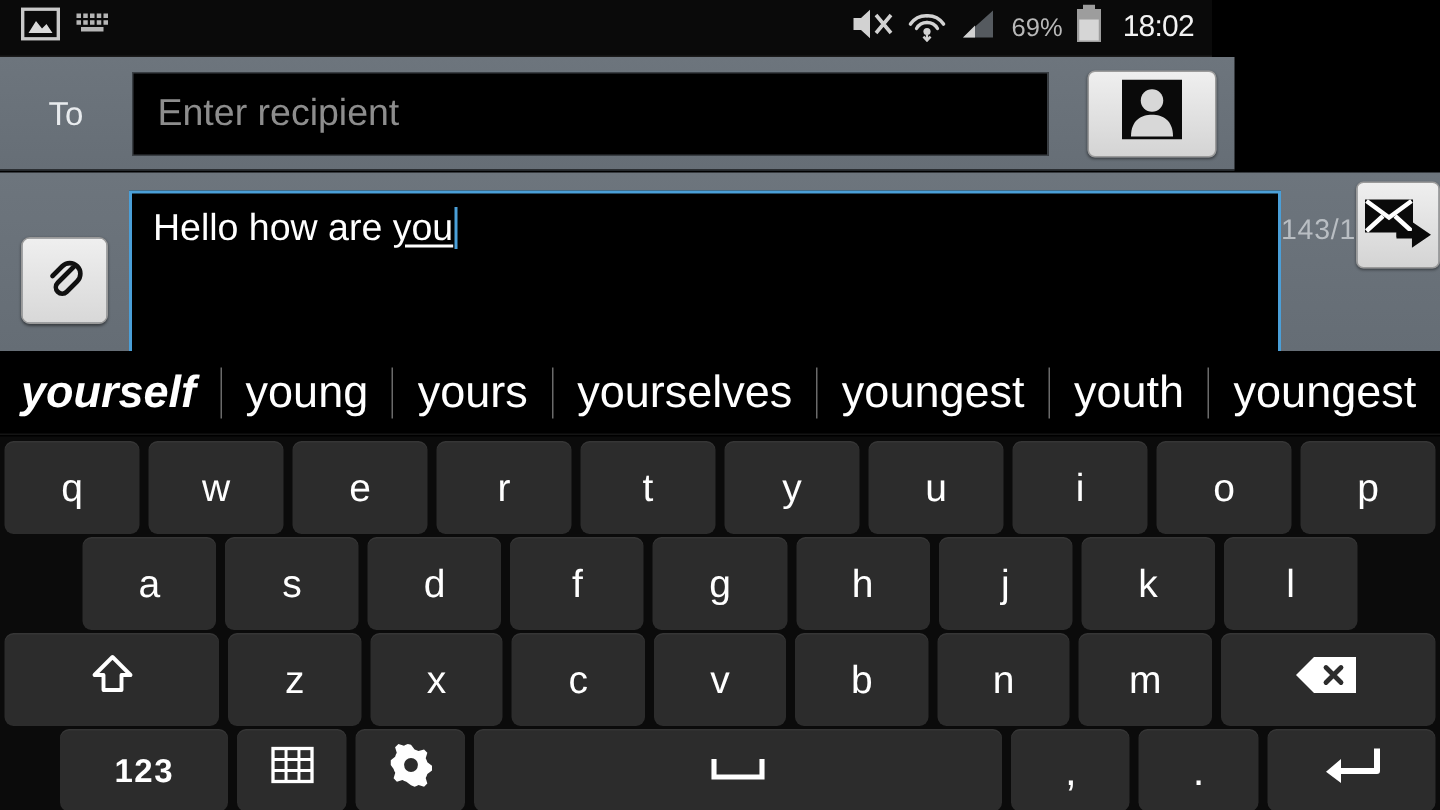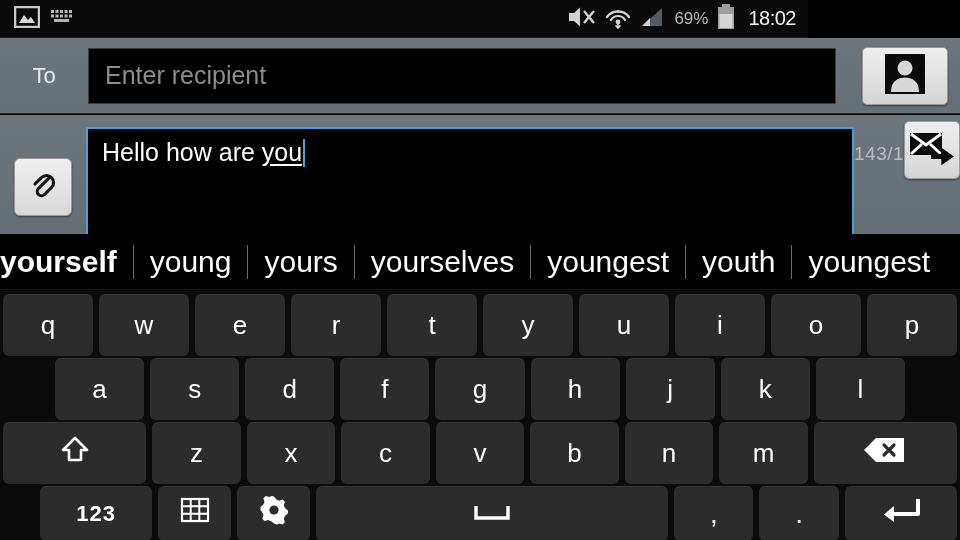--- a/index.html
+++ b/index.html
@@ -24,21 +24,21 @@
   .sb-battery-text {
     color:#b8b8b8; font-size:17px; letter-spacing:0px; font-weight:400;
   }
   .sb-clock {
     color:#f2f2f2; font-size:20px; font-weight:400; letter-spacing:-0.5px;
     line-height:1; padding-left:4px; position:relative; top:-1px;
   }
 
   
   .to-row {
-    position:absolute; left:0; top:38px; width:960px; height:76px;
+    position:absolute; left:0; top:38px; width:823px; height:76px;
     background:linear-gradient(#6d757d,#666e76);
     display:flex; align-items:center;
     border-bottom:1px solid #24282c;
   }
   .to-label {
     width:88px; text-align:center; color:#e8ebee;
     font-size:22px; font-weight:400;
   }
   .to-field {
     flex:1; height:56px; background:#000;
@@ -100,21 +100,21 @@
   
   .suggestions {
     position:absolute; left:0; top:234px; width:960px; height:56px;
     background:#000; display:flex; align-items:center;
     overflow:hidden; border-bottom:1px solid #141414;
   }
   .sug {
     color:#fff; font-size:30px; white-space:nowrap;
     padding:0 16px; line-height:56px;
   }
-  .sug.first { font-weight:bold; padding-left:0; }
+  .sug.first { font-weight:bold; padding-left:14px;font-style:italic; }
   .sug-sep { width:1px; height:34px; background:#6a6a6a; flex:none; }
 
   
   .keyboard {
     position:absolute; left:0; top:291px; width:960px; height:249px;
     background:#0b0b0b; padding:3px 0 0 0;
   }
   .krow { display:flex; width:960px; height:62px; margin-bottom:2px; }
   .krow.r2 { padding-left:52px; padding-right:52px; }
   .key {

